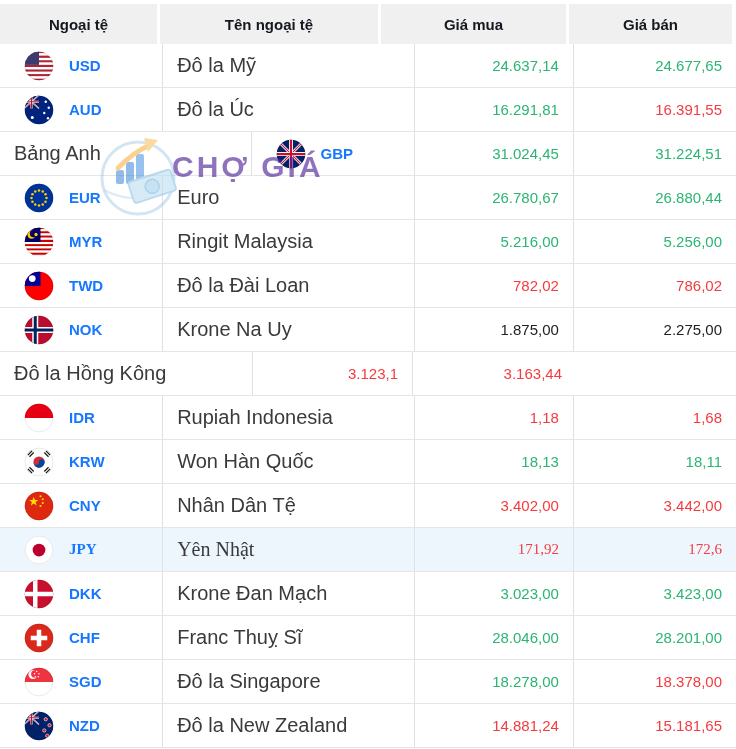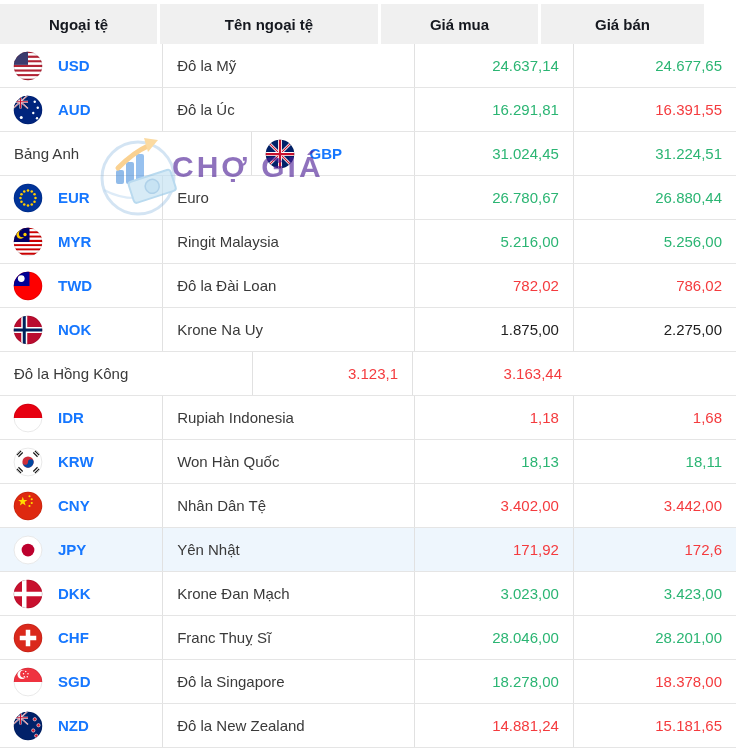--- a/index.html
+++ b/index.html
@@ -5,29 +5,29 @@
   html,body{margin:0;padding:0;background:#fff;}
   body{font-family:"Liberation Sans","DejaVu Sans",sans-serif;}
   .page{position:relative;width:736px;height:749px;background:#fff;overflow:hidden;}
 
   
   .thead{display:flex;margin-top:4px;}
   .th{height:40px;display:flex;align-items:center;justify-content:center;
       background:var(--header-bg,#f0f0f0);box-sizing:border-box;
       font-weight:bold;font-size:15px;color:#15181f;border-right:3px solid #fff;}
   .th:last-child{border-right:none;}
-  .w1{width:160px}.w2{width:221px}.w3{width:160px}.w4{width:163px}
+  .w1{width:160px}.w2{width:221px}.w3{width:188px}.w4{width:163px}
 
   
   .row{display:flex;height:44px;box-sizing:border-box;border-bottom:1px solid #e5e5e5;background:#fff;}
-  .row.hl{background:var(--highlight-row,#eef6fd);}
+  .row.hl{background:var(--highlight-row,#eef6fd);font-family:Liberation Serif, serif;}
   .td{box-sizing:border-box;display:flex;align-items:center;height:100%;}
-  .td-cur{width:164px;border-right:1px solid #e1e1e1;padding-left:13px;}
+  .td-cur{width:164px;border-right:1px solid #e1e1e1;padding-left:24px;}
   .td-name{width:253px;border-right:1px solid #e1e1e1;padding-left:14px;
-           font-size:15px;color:#3a3a3a;}
+           font-size:20px;color:#3a3a3a;}
   .td-buy{width:160px;border-right:1px solid #e1e1e1;}
   .td-sell{width:163px;}
   .td-buy,.td-sell{justify-content:flex-end;padding-right:14px;font-size:15px;}
 
   .flag{width:30px;height:30px;flex:0 0 30px;border-radius:50%;overflow:hidden;}
   .code{margin-left:15px;font-weight:bold;font-size:15px;color:var(--code,#1677ff);cursor:pointer;}
 
   .val-up{color:var(--positive,#2bb573);}
   .val-down{color:var(--negative,#f43b3e);}
   .val-flat{color:var(--neutral,#222);}

